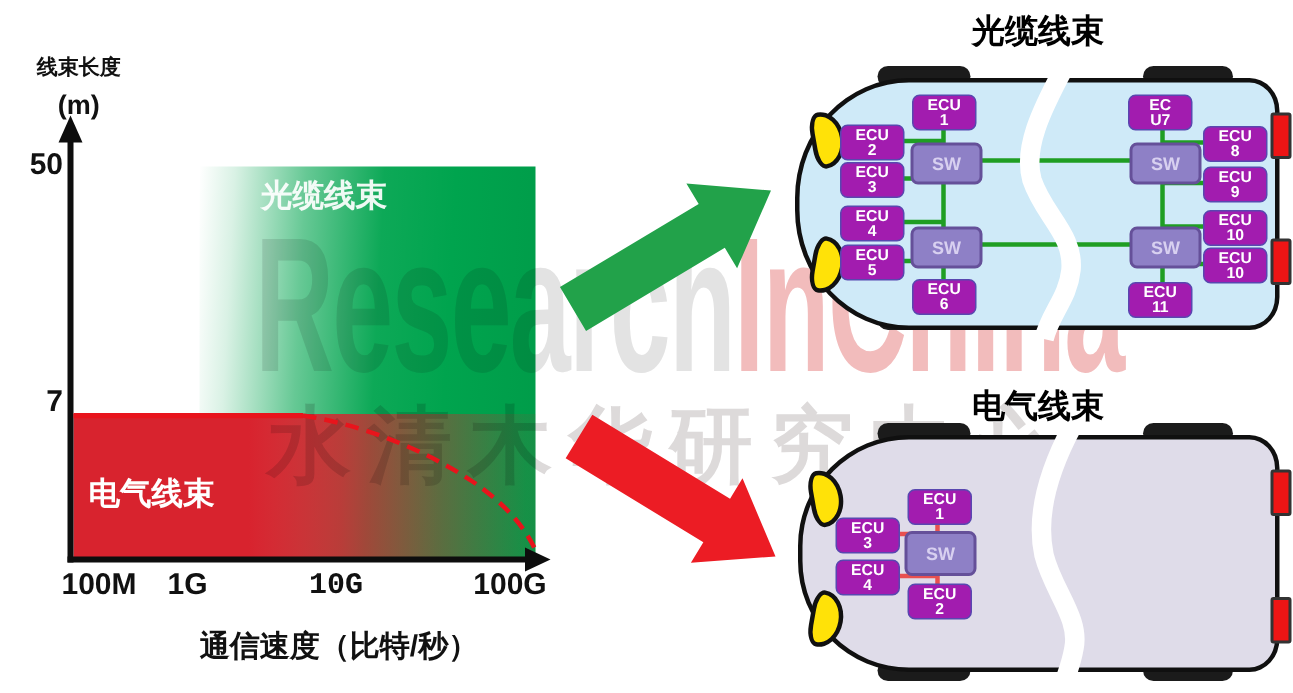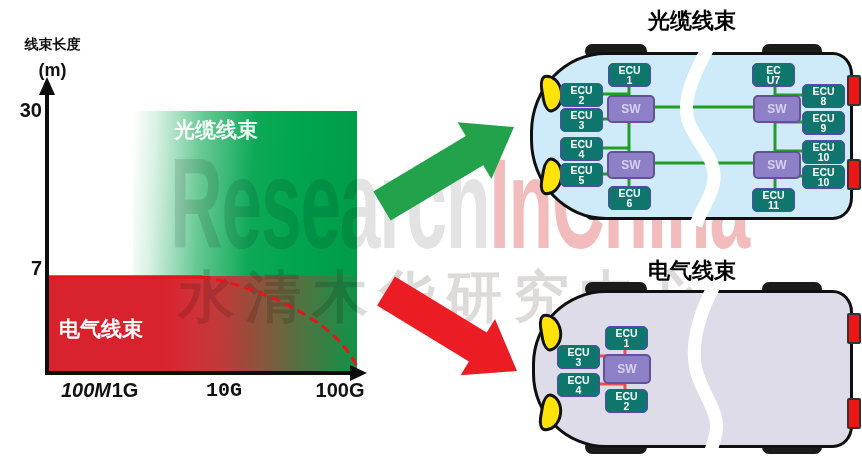--- a/index.html
+++ b/index.html
@@ -24,21 +24,21 @@
   .wm-cn{left:178px;top:260px;font-size:56px;font-weight:bold;letter-spacing:11px;
     color:#dddada;mix-blend-mode:multiply;white-space:nowrap;}
 
   
   .y-title{left:5px;top:36px;width:95px;text-align:center;font-weight:bold;font-size:14px;}
   .y-unit{left:5px;top:60px;width:95px;text-align:center;font-weight:bold;font-size:18px;}
   .ytick{width:30px;text-align:right;font-weight:bold;font-size:20px;}
   .ytick-50{left:12px;top:99px;}
   .ytick-15{left:12px;top:257px;}
   .xtick{width:60px;text-align:center;font-weight:bold;font-size:20px;top:379px;}
-  .xt0{left:56px;font-style:italic;} .xt1{left:95px;} .xt2{left:194px;font-family:Liberation Mono, monospace;} .xt3{left:310px;}
+  .xt0{left:36px;} .xt1{left:95px;} .xt2{left:194px;font-family:Liberation Mono, monospace;} .xt3{left:310px;}
   .x-title{left:95px;top:417px;width:262px;text-align:center;font-weight:bold;font-size:20px;}
   .lbl-optical{left:174px;top:116px;font-size:21px;font-weight:bold;color:rgba(255,255,255,0.92);}
   .lbl-electrical{left:59px;top:315px;font-size:21px;font-weight:bold;color:#fff;}
 
   svg.overlay{left:0;top:0;width:862px;height:462px;pointer-events:none;}
 
   
   .car{position:absolute;}
   .car-optical{left:524px;top:44px;width:336px;height:184px;}
   .car-electrical{left:524px;top:282px;width:336px;height:180px;}
@@ -52,21 +52,21 @@
     border-radius:76px 20px 20px 76px / 80px 22px 22px 80px;}
   .body-electrical{left:8px;top:8px;width:315px;height:152px;background:#dfdce9;
     border-radius:74px 20px 20px 74px / 74px 22px 22px 74px;}
   .headlight{position:absolute;width:16px;height:32px;background:#ffe208;border:3px solid #111;
     border-radius:45% 95% 95% 45% / 50% 70% 70% 50%;z-index:2;}
   .taillight{position:absolute;width:10px;height:27px;background:#ee1515;border:2px solid #333;
     border-radius:2px;z-index:2;}
   .linksvg{position:absolute;left:0;top:0;z-index:3;}
   .node{position:absolute;z-index:4;display:flex;flex-direction:column;align-items:center;
     justify-content:center;border-radius:5px;font-weight:bold;text-align:center;line-height:10px;}
-  .node.ecu{background:#0f766e;color:#fff;font-size:10.5px;border:1.5px solid #5947b0;}
+  .node.ecu{background:#a21caf;color:#fff;font-size:10.5px;border:1.5px solid #5947b0;}
   .node.sw{background:#8e80c6;color:#d8d0f0;font-size:12px;border:2px solid #655099;line-height:12px;}
 </style>
 </head>
 <body>
 
 <div class="stage">
 
   <div class="abs green-area"></div>
   <div class="abs red-area"></div>
 
@@ -80,26 +80,27 @@
     <path d="M47,86 V375" stroke="#0d0d0d" stroke-width="4" fill="none"></path>
     <path d="M45,373 H358" stroke="#0d0d0d" stroke-width="4" fill="none"></path>
     <polygon points="47,77 39,95 55,95" fill="#0d0d0d"></polygon>
     <polygon points="367,373 350,365 350,381" fill="#0d0d0d"></polygon>
     <path d="M49,277 H202" stroke="#e8141c" stroke-width="3.5" fill="none"></path>
     <path d="M202,277 C245,284 285,301 315,321 C340,338 352,355 358,369" stroke="#e8141c" stroke-width="3" stroke-dasharray="9 5.5" fill="none"></path>
   </svg>
 
   <div class="abs y-title">线束长度</div>
   <div class="abs y-unit">(m)</div>
-  <div class="abs ytick ytick-50">30</div>
+  <div class="abs ytick ytick-50">50</div>
   <div class="abs ytick ytick-15">7</div>
   <div class="abs xtick xt0">100M</div>
   <div class="abs xtick xt1">1G</div>
   <div class="abs xtick xt2">10G</div>
   <div class="abs xtick xt3">100G</div>
+  <div class="abs x-title">通信速度（比特/秒）</div>
 
   <svg class="abs overlay" viewBox="0 0 862 462">
     <polygon points="373.3,191.4 465.8,136.0 457.6,122.3 514,127 491.4,178.9 483.2,165.2 390.7,220.6" fill="#22a24a"></polygon>
     <polygon points="394.9,276.5 486.7,332.5 495.0,318.9 517,371 460.6,375.2 468.9,361.5 377.1,305.5" fill="#ec1c24"></polygon>
   </svg>
 
   <div class="car-title title-optical">光缆线束</div>
   <div class="car-title title-electrical">电气线束</div>
 
   <div class="car car-optical">

